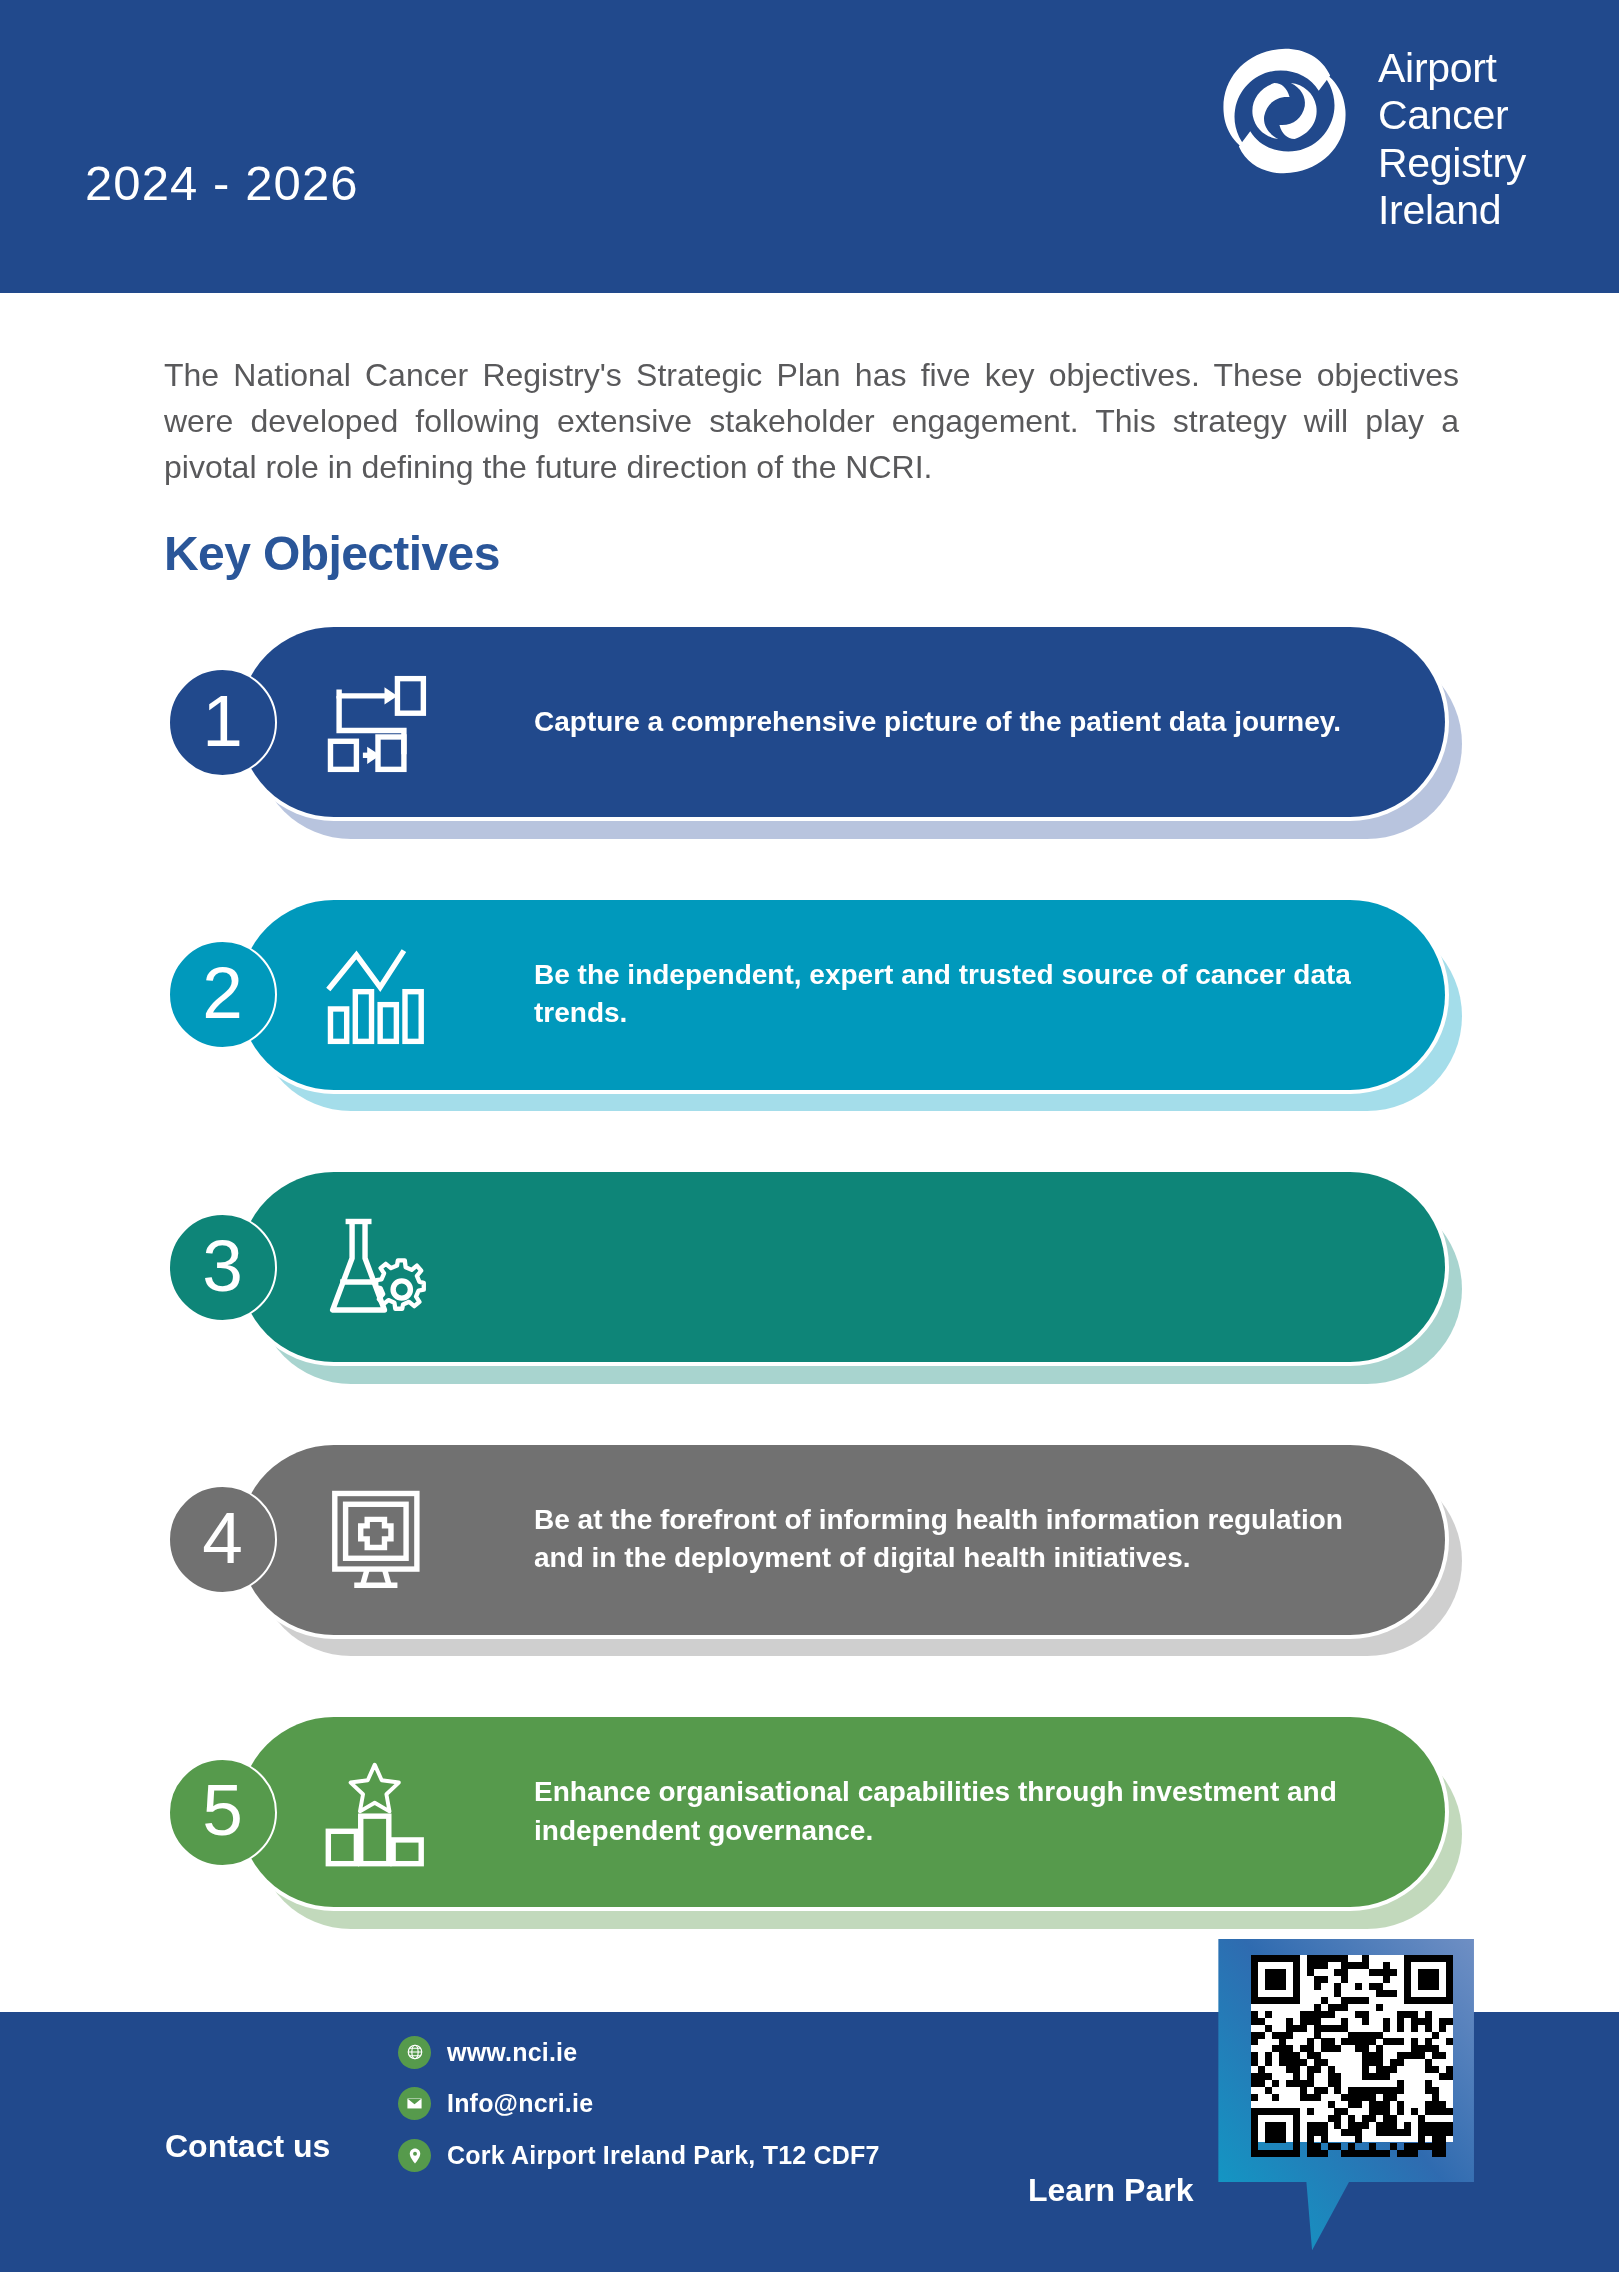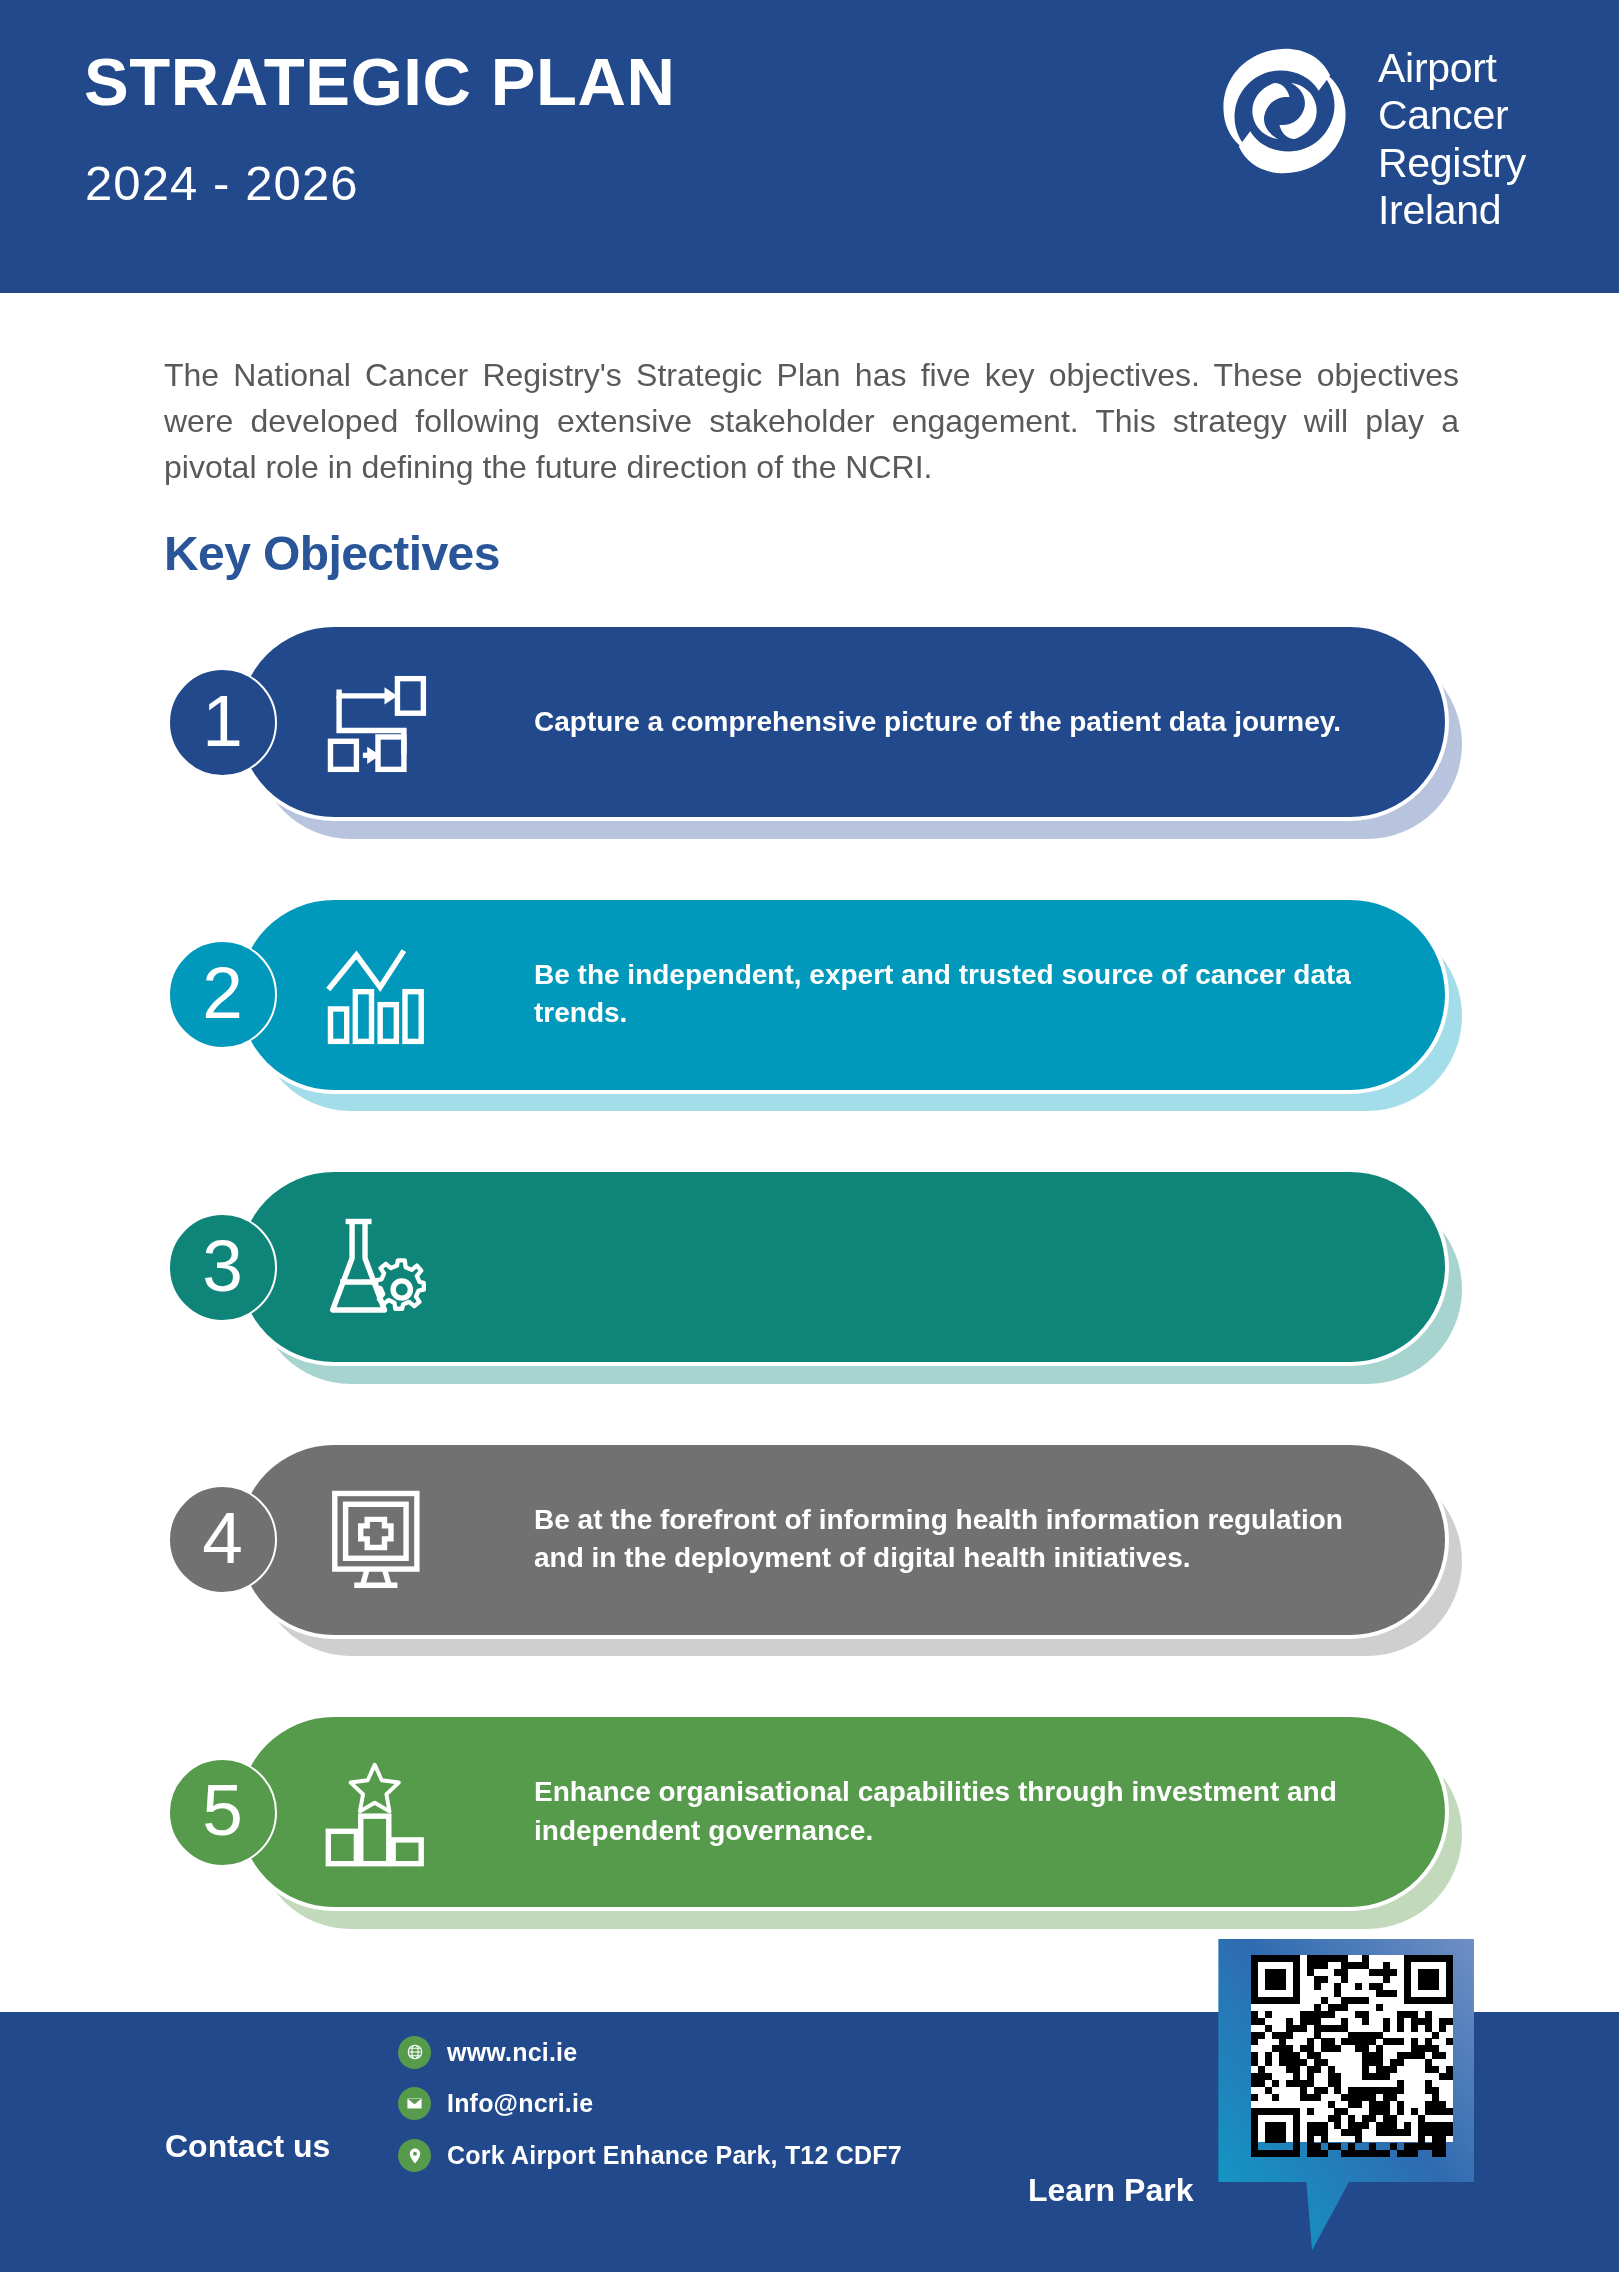--- a/index.html
+++ b/index.html
@@ -190,21 +190,20 @@
     width: 284px; height: 341px;
     z-index: 5;
   }
   .qr-img { position: absolute; left: 44px; top: 23px; width: 202px; height: 187px; }
   .qr-cell { position: absolute; background: #000; }
 </style>
 </head>
 <body>
 
 <div class="header">
-  <div class="header-title">STRATEGIC PLAN</div>
   <div class="header-subtitle">2024 - 2026</div>
 
   <div class="logo-block">
     <svg class="logo-mark" viewBox="0 0 120 112">
       <path d="M96 28 C88 10 68 4 50 8 C26 13 10 33 12 57 C13 72 22 84 35 90
                C24 81 19 68 21 55 C24 37 39 24 57 24 C70 24 81 30 87 40 Z" fill="#ffffff"></path>
       <path d="M24 84 C32 102 52 108 70 104 C94 99 110 79 108 55 C107 40 98 28 85 22
                C96 31 101 44 99 57 C96 75 81 88 63 88 C50 88 39 82 33 72 Z" fill="#ffffff"></path>
       <path d="M52 34 C40 38 33 48 35 60 C37 70 45 77 55 78 C47 74 43 67 44 60
                C46 50 54 44 64 45 C62 38 58 34 52 34 Z" fill="#ffffff"></path>
@@ -789,20 +788,20 @@
       <span class="contact-text">Info@ncri.ie</span>
     </div>
 
     <div class="contact-row">
       <span class="contact-badge">
         <svg viewBox="0 0 24 24" width="18" height="18">
           <path fill="#ffffff" d="M12 2c-3.9 0-7 3.1-7 7 0 5.2 7 13 7 13s7-7.8 7-13c0-3.9-3.1-7-7-7z"></path>
           <circle cx="12" cy="9" r="2.6" fill="#569A4C"></circle>
         </svg>
       </span>
-      <span class="contact-text">Cork Airport Enhance Park, T12 CDF7</span>
+      <span class="contact-text">Cork Airport Ireland Park, T12 CDF7</span>
     </div>
 
   </div>
 </div>
 
 <div class="learn-more">Learn Park</div>
 
 
 </body></html>

